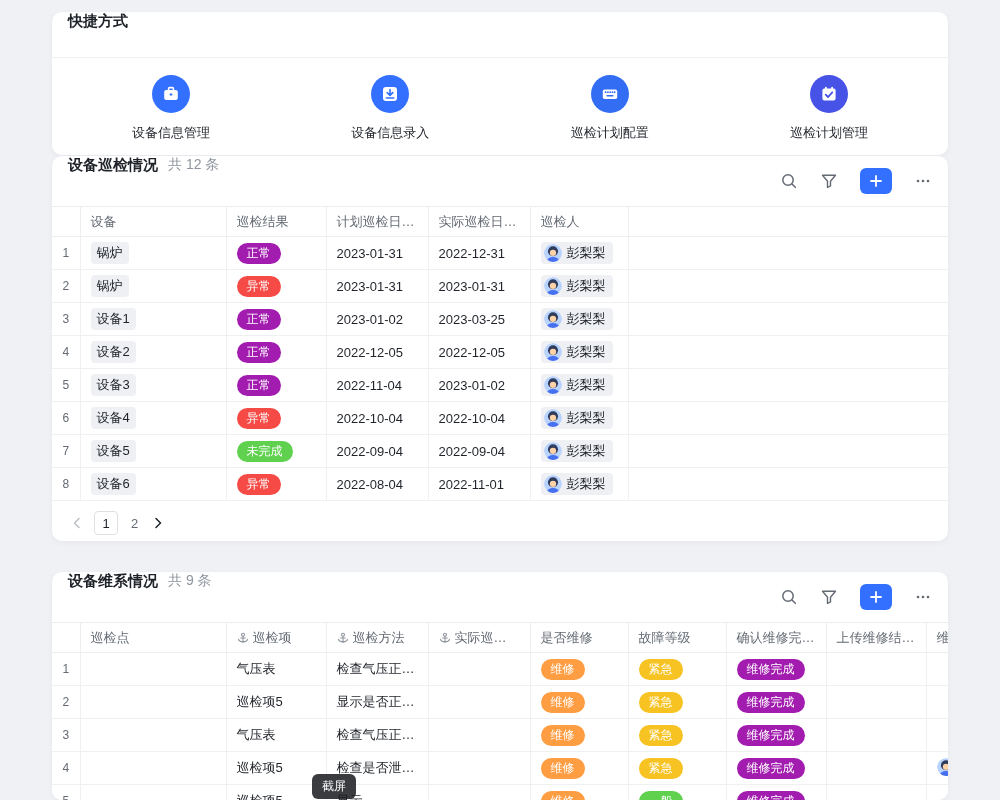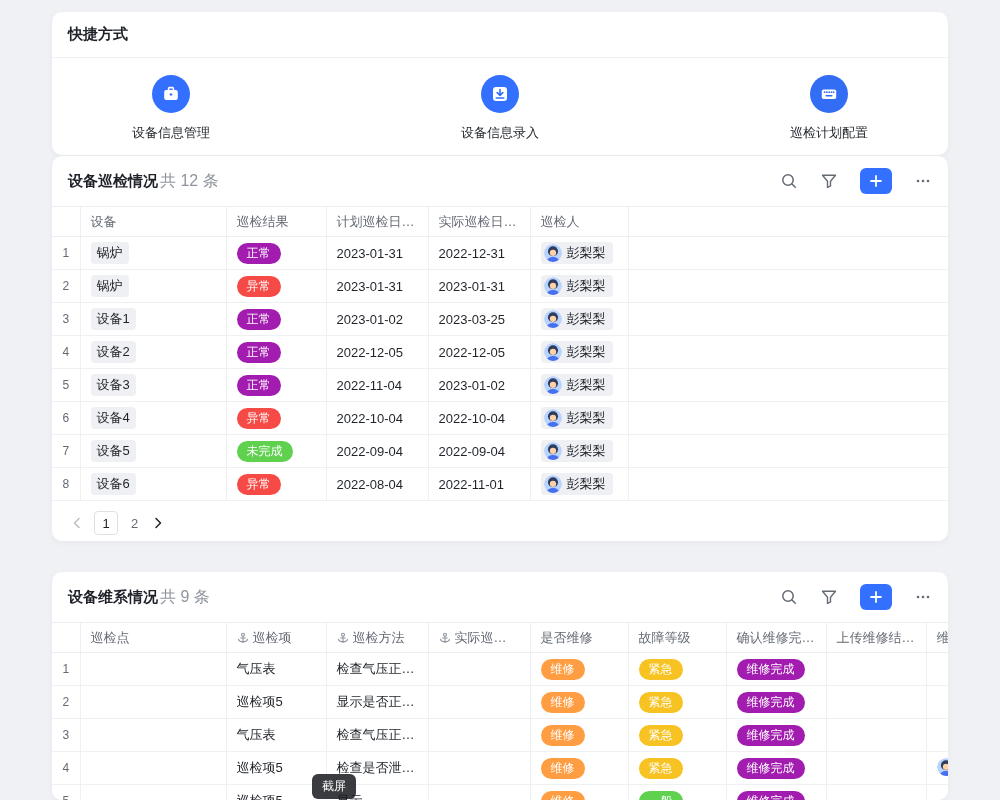--- a/index.html
+++ b/index.html
@@ -13,24 +13,24 @@
   .card {
     position:absolute; left:52px; width:896px; background:#fff;
     border-radius:10px; overflow:hidden;
     box-shadow:0 2px 6px rgba(31,35,41,.04);
   }
   #card-shortcuts   { top:12px;  height:143px; }
   #card-inspection  { top:156px; height:385px; }
   #card-maintenance { top:572px; height:228px; }
 
   
-  .card-header { display:flex; align-items:center; height:50px; padding:0 16px; }
+  .card-header { display:flex; height:50px; padding:0 16px; }
   #card-shortcuts .card-header { height:46px; border-bottom:1px solid #f0f1f2; }
   .card-title { font-size:15px; font-weight:700; }
-  .card-count { font-size:16px; color:#8f959e; margin-left:2px; }
+  .card-count { font-size:14px; color:#8f959e; margin-left:10px; }
   .spacer { flex:1; }
   .toolbar { display:flex; align-items:center; gap:22px; }
   .icon-btn { display:flex; align-items:center; justify-content:center; cursor:pointer; }
   .add-btn { width:32px; height:26px; border-radius:6px; background:#3370ff; }
 
   
   .shortcut-row { display:flex; justify-content:space-between; padding:17px 80px 0; }
   .shortcut { display:flex; flex-direction:column; align-items:center; gap:11px; cursor:pointer; }
   .shortcut-circle { width:38px; height:38px; border-radius:50%; display:flex; align-items:center; justify-content:center; }
   .sc1 { background:#3370ff; color:#3370ff; }
@@ -114,20 +114,31 @@
           <circle cx="7.9" cy="8.2" r="0.9" fill="currentColor"></circle>
           <circle cx="10.2" cy="8.2" r="0.9" fill="currentColor"></circle>
           <circle cx="12.5" cy="8.2" r="0.9" fill="currentColor"></circle>
           <circle cx="14.6" cy="8.2" r="0.9" fill="currentColor"></circle>
           <rect x="6.4" y="11" width="7.2" height="1.6" rx="0.8" fill="currentColor"></rect>
         </svg>
       </span>
       <span class="shortcut-label">巡检计划配置</span>
     </div>
 
+    <div class="shortcut">
+      <span class="shortcut-circle sc4">
+        <svg width="20" height="20" viewBox="0 0 20 20">
+          <rect x="3.4" y="4.6" width="13.2" height="12" rx="2" fill="#fff"></rect>
+          <rect x="6" y="2.8" width="1.8" height="3.2" rx="0.9" fill="#fff"></rect>
+          <rect x="12.2" y="2.8" width="1.8" height="3.2" rx="0.9" fill="#fff"></rect>
+          <path d="M6.7 10.6 L9.1 13 L13.3 8.4" stroke="currentColor" stroke-width="1.8" fill="none" stroke-linecap="round" stroke-linejoin="round"></path>
+        </svg>
+      </span>
+      <span class="shortcut-label">巡检计划管理</span>
+    </div>
 
   </div>
 </div>
 
 <div class="card" id="card-inspection">
   <div class="card-header">
     <span class="card-title">设备巡检情况</span>
     <span class="card-count">共 12 条</span>
     <span class="spacer"></span>
     <div class="toolbar">

